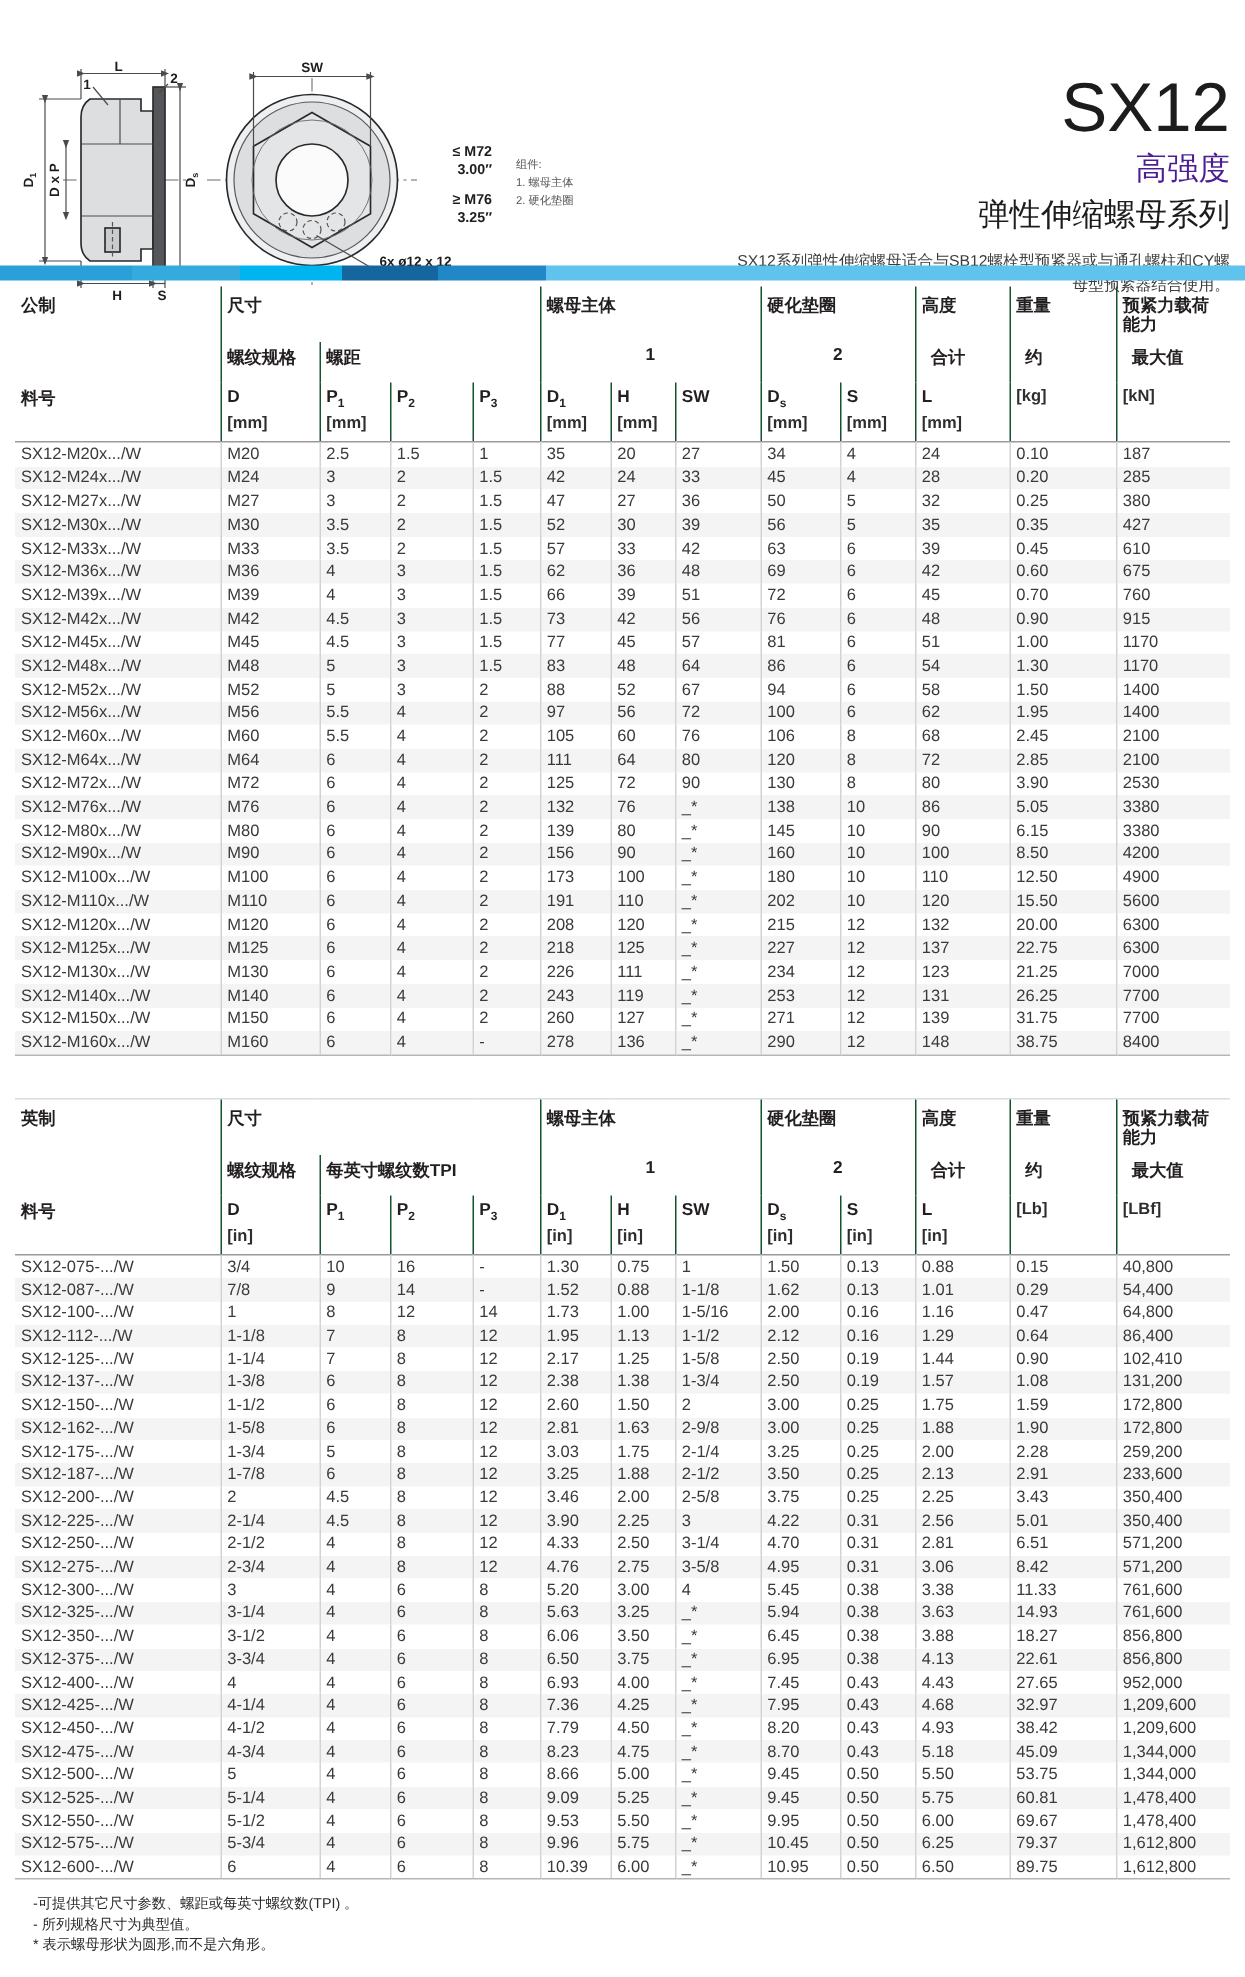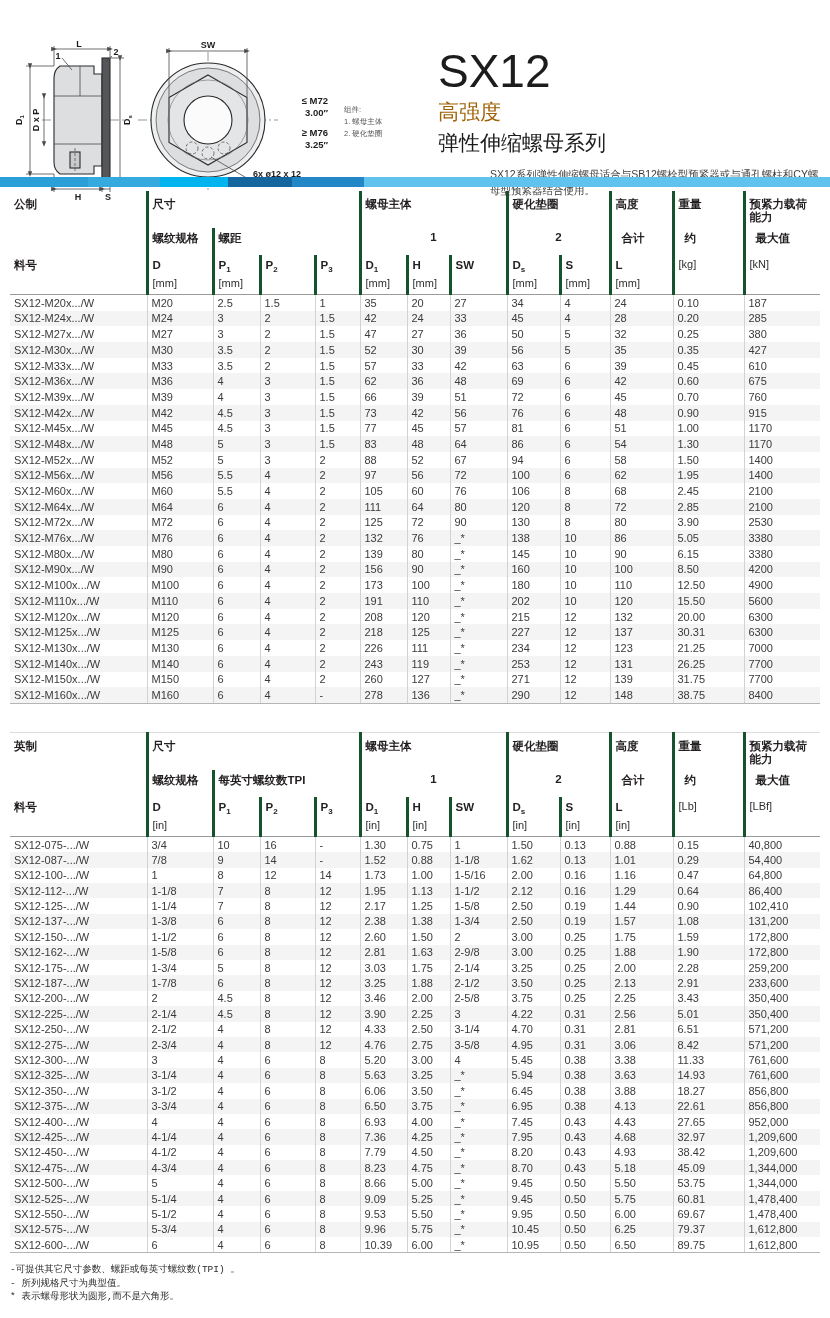--- a/index.html
+++ b/index.html
@@ -4,51 +4,51 @@
 <style>
   html,body{margin:0;padding:0;}
   body{
     width:830px;height:1318px;background:#ffffff;color:#231f20;
     font-family:"Liberation Sans","DejaVu Sans",sans-serif;
     position:relative;overflow:hidden;
   }
   
   .top{display:flex;justify-content:space-between;align-items:flex-start;padding:40px 10px 0 8px;height:175px;box-sizing:border-box;}
   .drawing{width:430px;height:168px;}
-  .titleblock{text-align:left;padding-top:8px;flex:1;}
+  .titleblock{text-align:right;padding-top:8px;flex:1;}
   .series{font-size:46px;line-height:1.0;color:#1c1c1c;}
-  .sub1{font-size:21px;margin-top:4px;color:#a16207;}
+  .sub1{font-size:21px;margin-top:4px;color:#4c1d95;}
   .sub2{font-size:21px;margin-top:3px;color:#1c1c1c;}
   .desc{font-size:10.5px;line-height:1.55;color:#3d3d3d;width:330px;margin:9px 0 0 auto;}
   
   .accent{display:flex;height:10px;width:830px;margin-top:2px;}
   .accent .seg{height:100%;}
   
   table.spec{border-collapse:collapse;table-layout:fixed;width:810px;margin:4px 10px 0 10px;font-size:11px;}
   table.spec th,table.spec td{padding:0 4px;text-align:left;vertical-align:middle;overflow:hidden;white-space:nowrap;}
   table.spec thead th{font-weight:bold;font-size:11.5px;vertical-align:top;white-space:normal;}
   tr.r1 th{height:30px;padding-top:7px;line-height:1.15;}
   tr.r2 th{height:24px;padding-top:3px;}
   tr.r3 th{height:36px;padding-top:3px;border-bottom:1px solid #9a9a9a;}
-  .bl{border-left:3px solid #14532d;}
+  .bl{border-left:1px solid #14532d;}
   .num{text-align:center !important;}
   .ind{padding-left:10px !important;}
   .letter{height:15px;line-height:15px;}
-  .unit{display:block;font-weight:normal;font-size:11px;line-height:13px;color:#2e2e2e;}
+  .unit{display:block;font-weight:bold;font-size:11px;line-height:13px;color:#2e2e2e;}
   sub{font-size:8px;}
   table.spec tbody td{border-left:1px solid #d2d2d2;color:#3a3a3a;line-height:1.1;}
   table.spec tbody td:first-child{border-left:none;}
   table.spec tbody tr:nth-child(even){background:#f4f4f4;}
   table.spec tbody tr:last-child td{border-bottom:1px solid #b5b5b5;}
   table.metric tbody td{height:15.7px;}
   table.imperial tbody td{height:15.4px;}
   table.imperial{margin-top:28px;}
   table.imperial thead tr.r1 th{border-top:1px solid #dcdcdc;}
   
-  .footnotes{margin:10px 0 0 10px;font-size:9.5px;line-height:1.4;color:#2b2b2b;font-family:Liberation Mono, monospace;}
+  .footnotes{margin:10px 0 0 22px;font-size:9.5px;line-height:1.4;color:#2b2b2b;}
   
   .dline{stroke:#4a4a4a;stroke-width:0.8;fill:none;}
   .cline{stroke:#6a6a6a;stroke-width:0.7;fill:none;stroke-dasharray:9 3 2 3;}
   .dash{stroke:#555;stroke-width:0.8;fill:none;stroke-dasharray:3 2;}
   .part{stroke:#2a2a2a;stroke-width:1.1;}
   .dimtext{font-size:9px;font-weight:bold;fill:#1d1d1d;}
   .notetext{font-size:9.5px;font-weight:bold;fill:#1d1d1d;}
   .legtext{font-size:7.5px;fill:#555;}
 </style>
 </head>
@@ -531,21 +531,21 @@
           <td>M125</td>
           <td>6</td>
           <td>4</td>
           <td>2</td>
           <td>218</td>
           <td>125</td>
           <td>_*</td>
           <td>227</td>
           <td>12</td>
           <td>137</td>
-          <td>30.31</td>
+          <td>22.75</td>
           <td>6300</td>
         </tr>
         <tr>
           <td>SX12-M130x.../W</td>
           <td>M130</td>
           <td>6</td>
           <td>4</td>
           <td>2</td>
           <td>226</td>
           <td>111</td>

